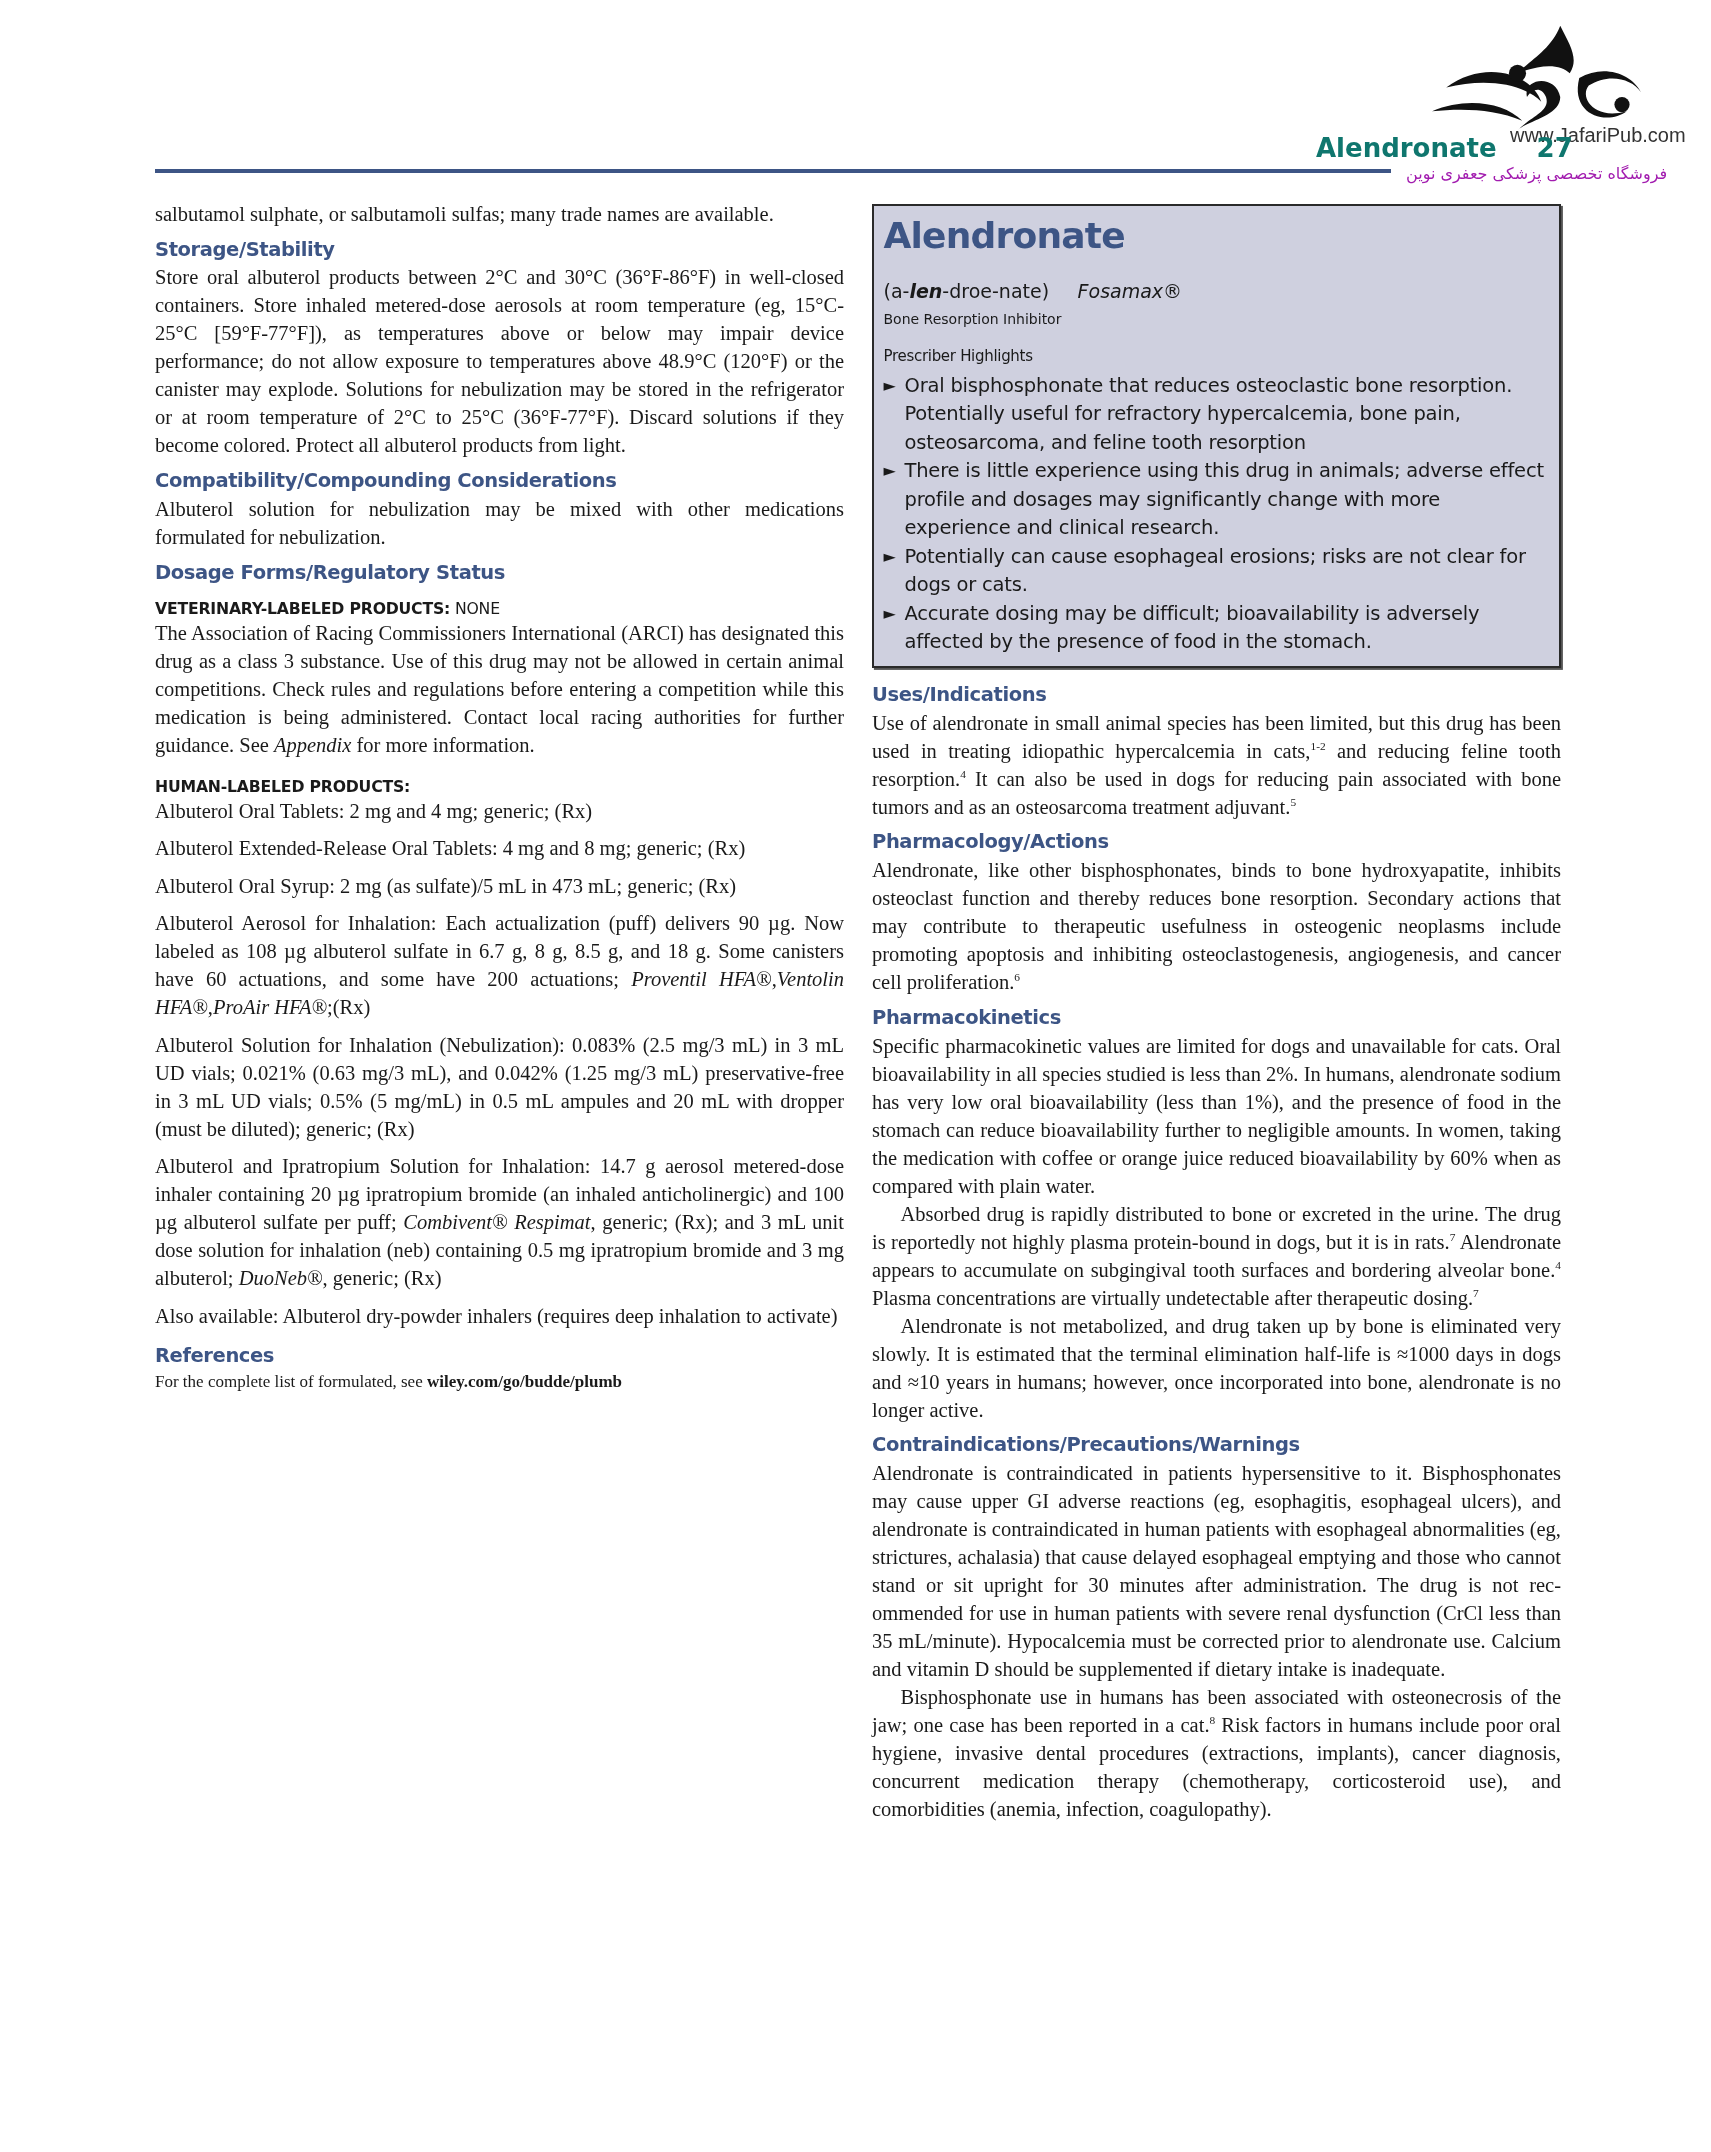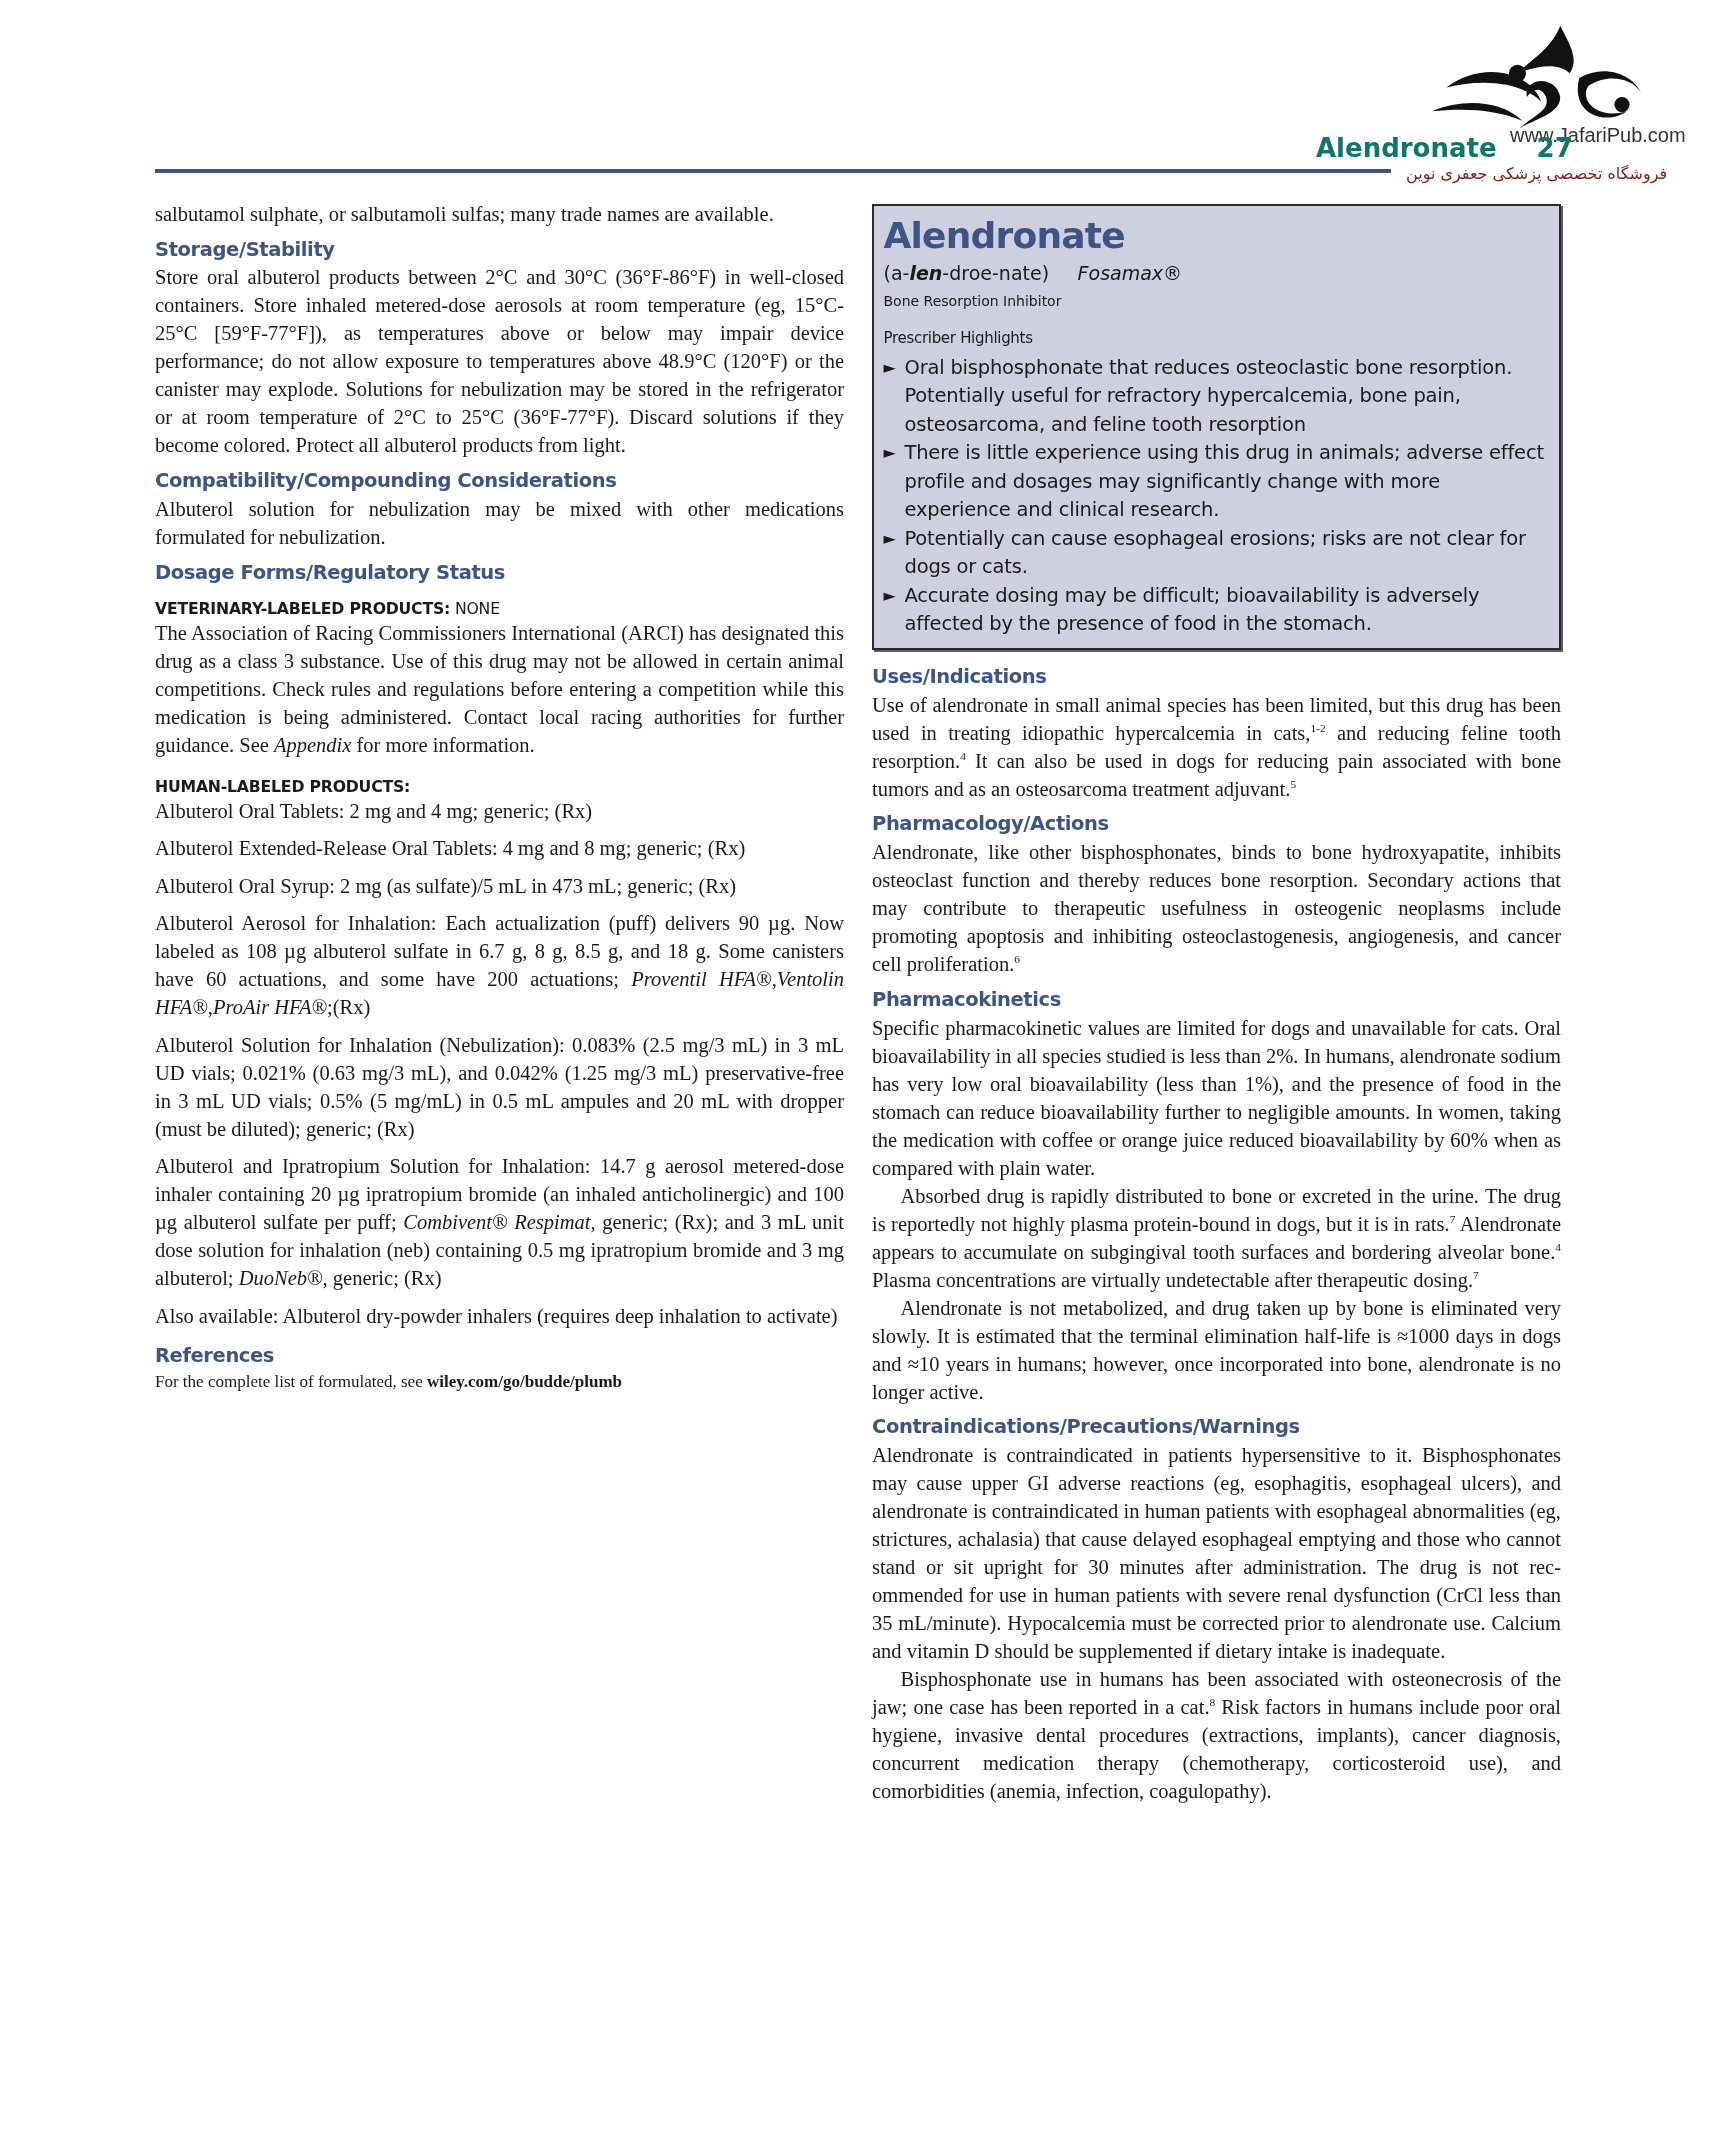--- a/index.html
+++ b/index.html
@@ -4,21 +4,21 @@
 <style>
   html, body { margin: 0; padding: 0; background: #ffffff; }
   body { width: 1712px; height: 2152px; position: relative; overflow: hidden;
          font-family: "Liberation Serif", "DejaVu Serif", serif; color: #1a1a1a; }
 
   
   .logo { position: absolute; left: 1427px; top: 21px; width: 219px; height: 114px; }
   .logo-url { position: absolute; left: 1510px; top: 124px; font-family: "Liberation Sans", "DejaVu Sans", sans-serif;
               font-size: 20px; color: #333; letter-spacing: 0px; }
   .logo-fa { position: absolute; left: 1406px; top: 164px; font-family: "DejaVu Sans", sans-serif;
-             font-size: 16px; color: #7f1d1d; direction: rtl; white-space: nowrap; }
+             font-size: 16px; color: #a21caf; direction: rtl; white-space: nowrap; }
 
   
   .run-head { position: absolute; left: 1316px; top: 133px; font-family: "DejaVu Sans", "Liberation Sans", sans-serif;
               font-weight: bold; font-size: 26px; color: #0f766e; white-space: nowrap; }
   .run-head .pg { margin-left: 40px; }
   .head-rule { position: absolute; left: 155px; top: 169px; width: 1236px; height: 3.8px; background: #3d5585; }
 
   
   .col { position: absolute; top: 200px; font-size: 20.5px; line-height: 28px; }
   .col-left { left: 155px; width: 689px; }
@@ -34,21 +34,21 @@
   .prod { margin-top: 9.5px; }
   .prod.first { margin-top: 0; }
   .indent { text-indent: 28.5px; }
   .ref-text { font-size: 17px; line-height: 23px; }
   sup { font-size: 11.4px; line-height: 0; }
 
   
   .mono-box { position: relative; background: #cfd0df; border: 2.9px solid #2a2a2a; box-shadow: 1.9px 1.9px 0 #555;
               padding: 7.6px 9.5px 9.5px 9.5px; margin-bottom: 13.3px; font-family: "DejaVu Sans", "Liberation Sans", sans-serif; }
   .mono-title { font-weight: bold; font-size: 36px; line-height: 44px; color: #3d5585; letter-spacing: -0.8px; }
-  .mono-pron { font-size: 19px; line-height: 28.5px; margin-top: 1px; }
+  .mono-pron { font-size: 19px; line-height: 28.5px; margin-top: 19px; }
   .mono-pron .trade { font-style: italic; margin-left: 28.5px; }
   .mono-class { font-size: 14px; line-height: 28.5px; }
   .mono-hl { font-weight: normal; font-size: 15px; line-height: 27px; margin-top: 9.5px; letter-spacing: -0.3px; }
   .hl-list { list-style: none; margin: 1.9px 0 0 0; padding: 0; }
   .hl-list li { position: relative; padding-left: 21px; font-size: 19.5px; line-height: 28.5px; letter-spacing: -0.2px; }
   .hl-list li .tri { position: absolute; left: 0; top: 0; font-size: 16px; }
 </style>
 </head>
 <body>
 

